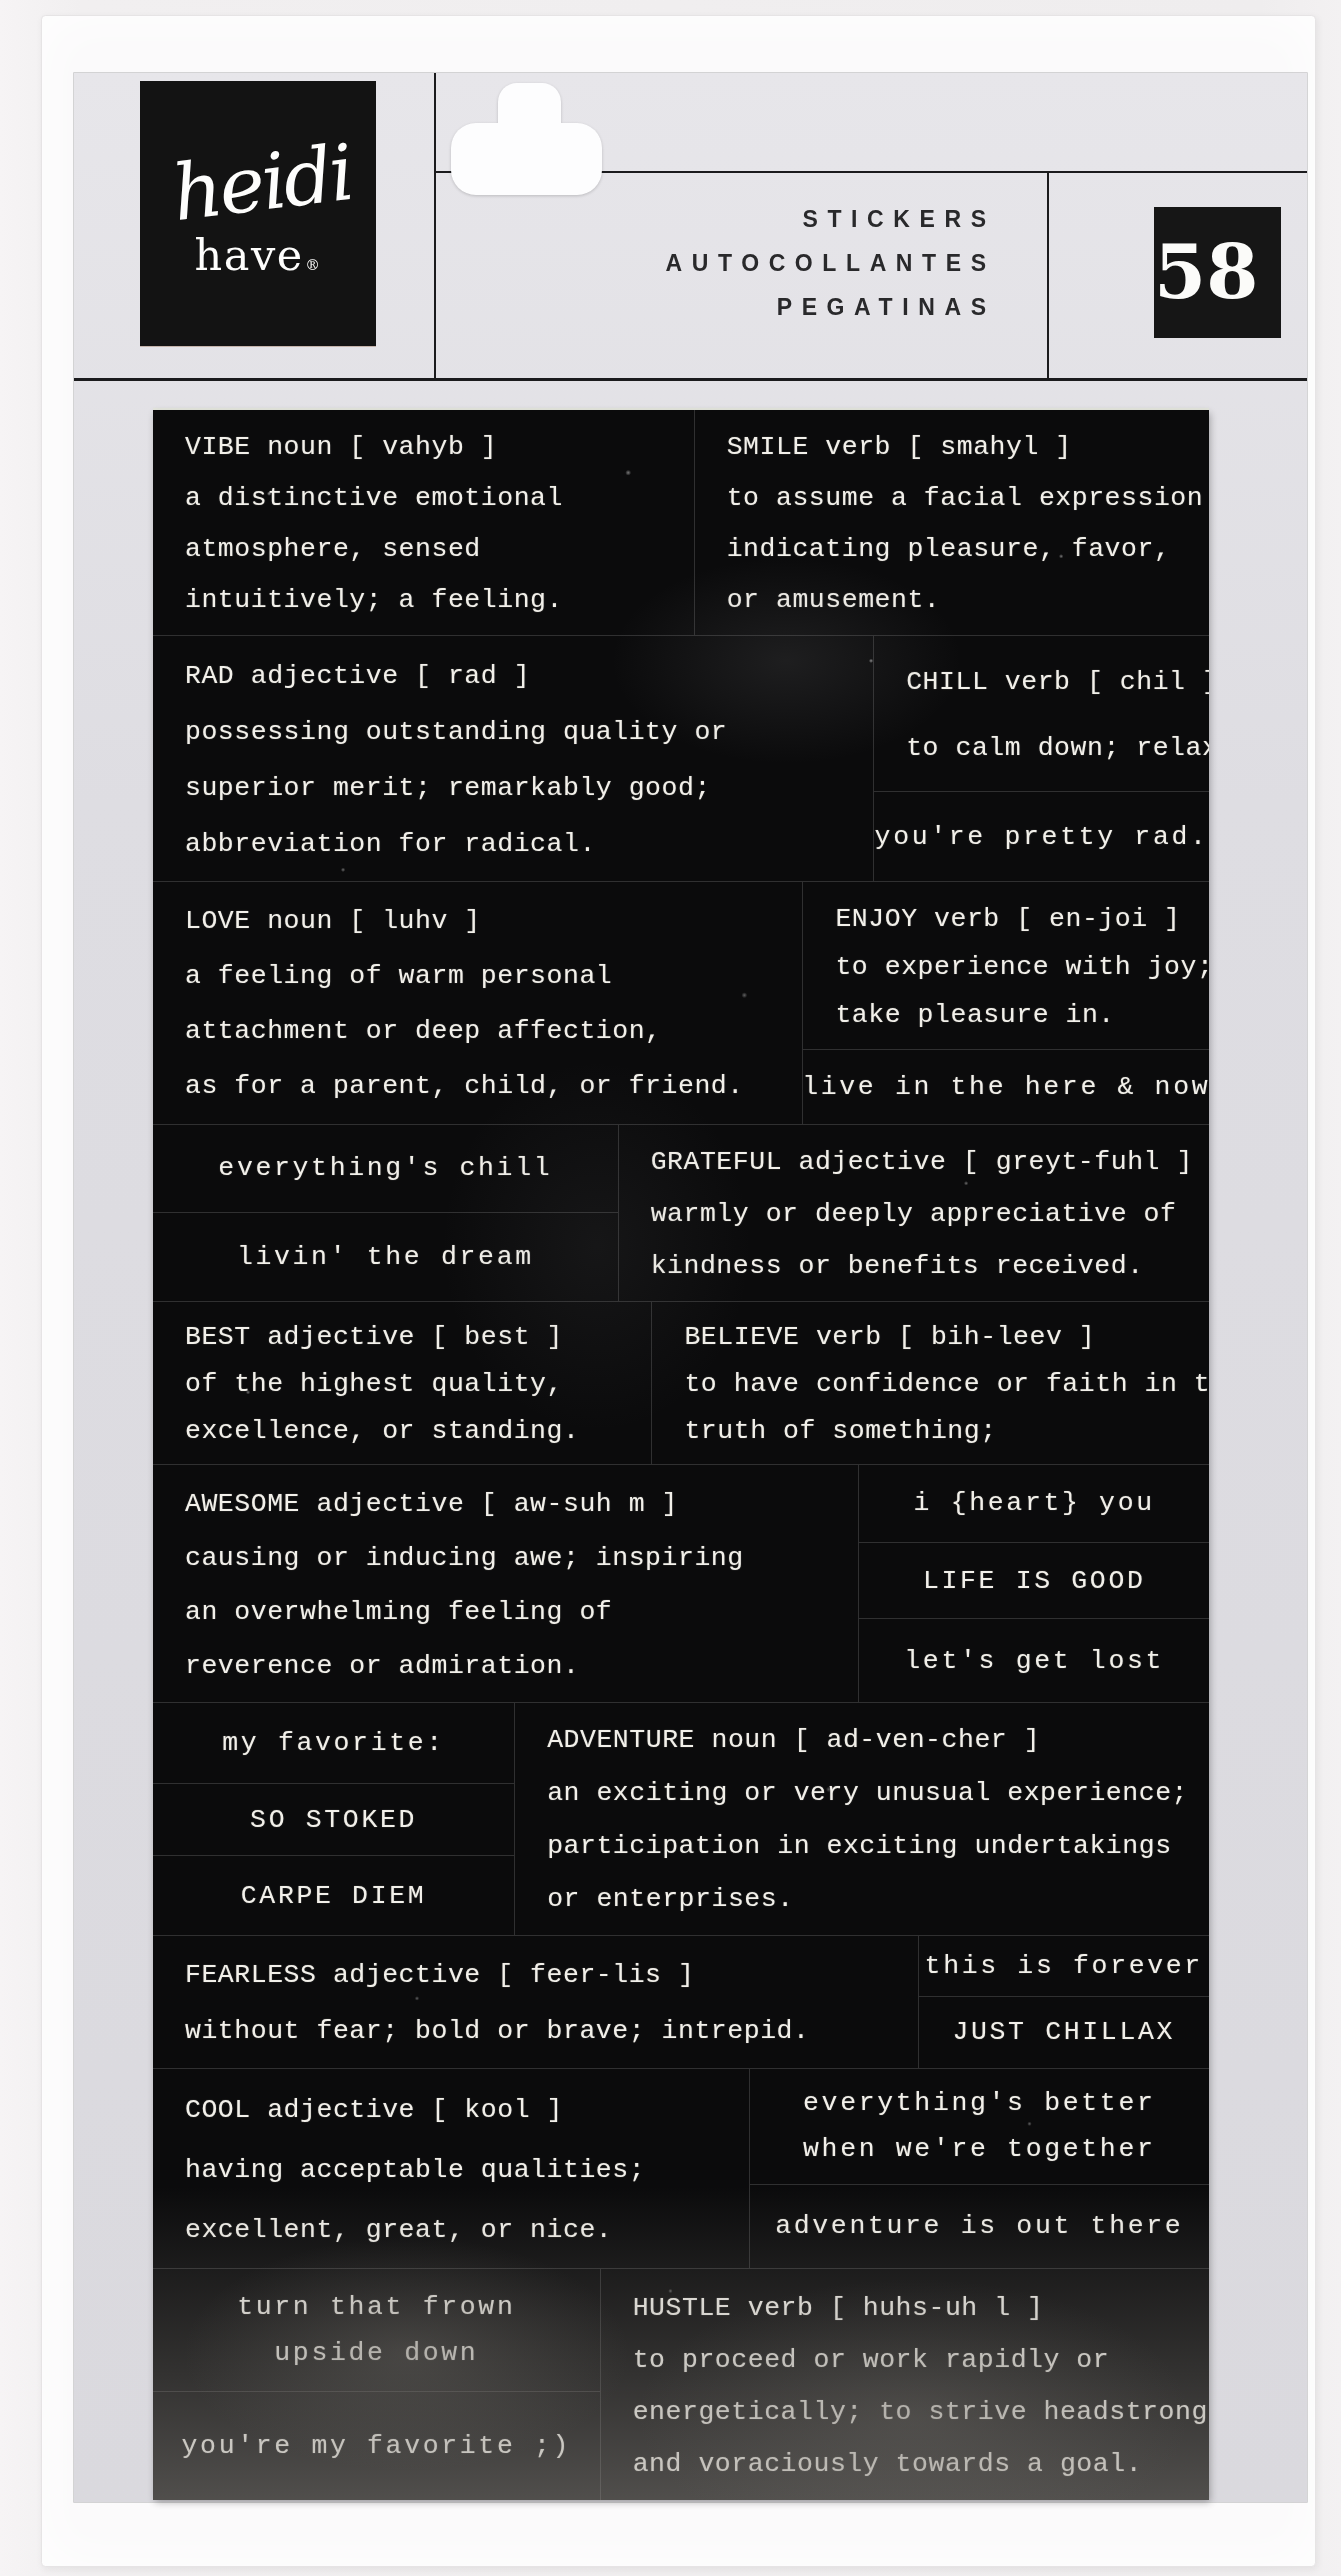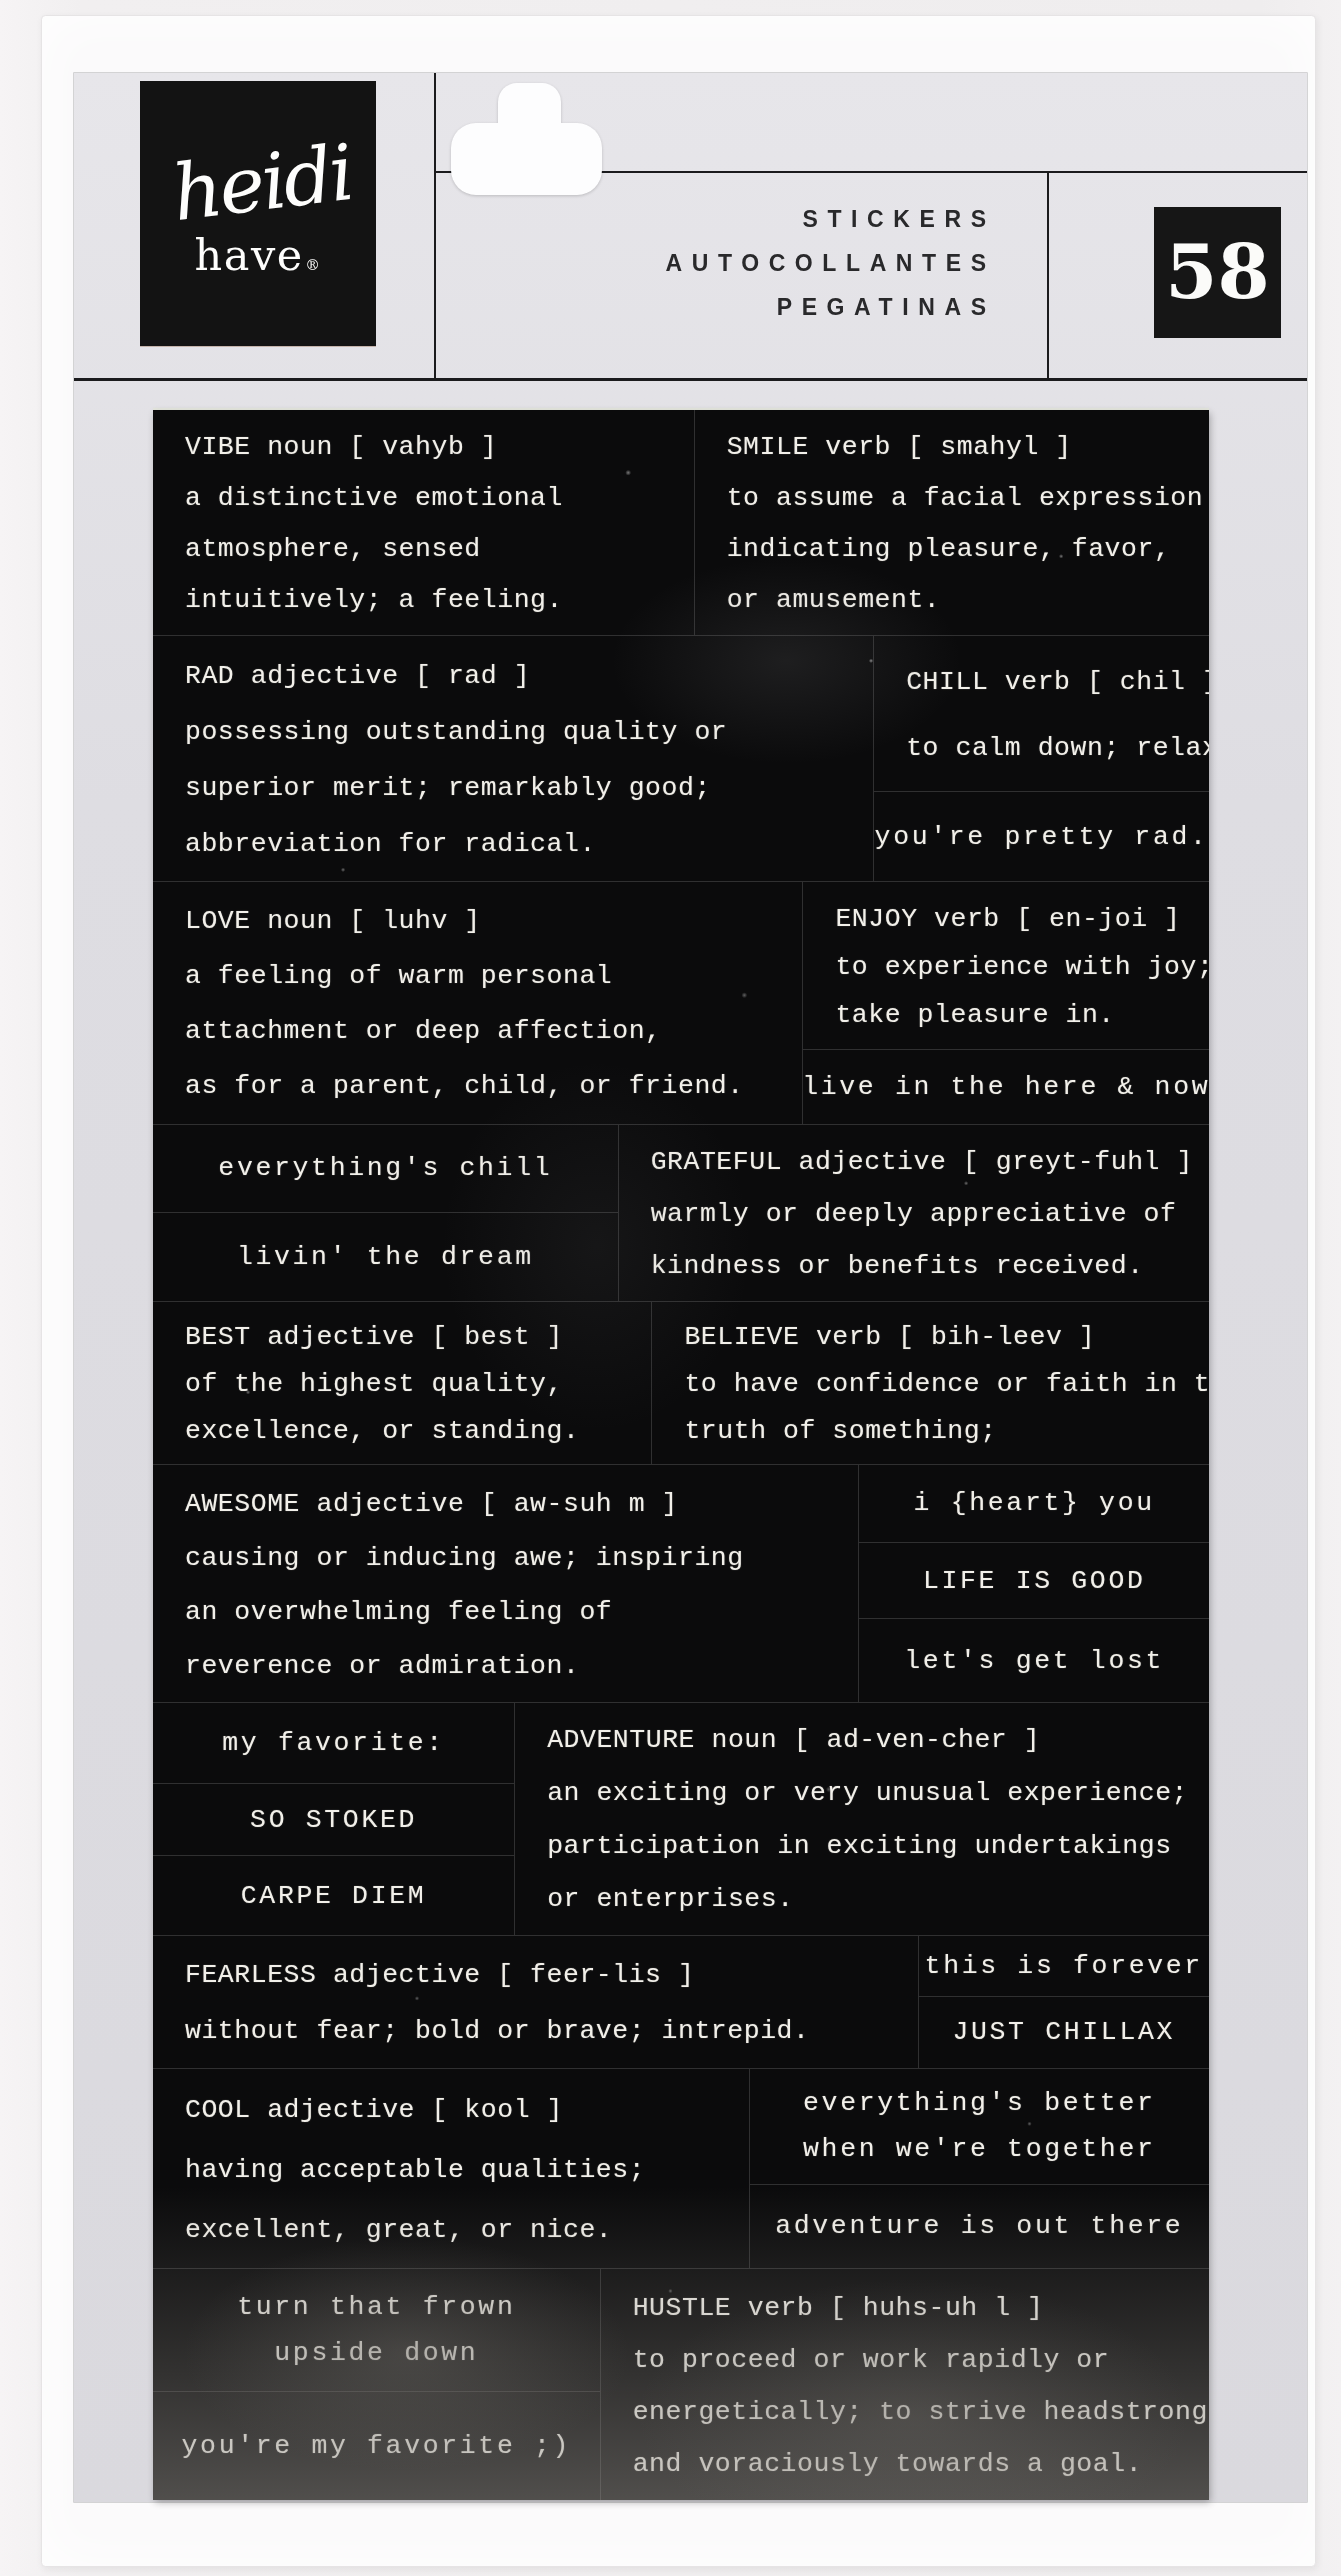--- a/index.html
+++ b/index.html
@@ -44,21 +44,21 @@
   .titles{
     position:absolute;left:397px;top:134px;width:515px;
     display:flex;flex-direction:column;align-items:flex-end;row-gap:20px;
   }
   .title-line{
     color:#29292b;font-size:23px;font-weight:600;letter-spacing:9.6px;margin-right:-9.6px;line-height:24px;
   }
   
   .count-box{
     position:absolute;left:1080px;top:134px;width:127px;height:131px;background:#161616;
-    display:flex;align-items:center;justify-content:center;
+    display:flex;align-items:center;
   }
   .count-box span{font-family:"DejaVu Serif",serif;font-weight:bold;font-size:75px;color:#fbfbf9;}
   
   .sheet{
     position:absolute;left:79px;top:337px;width:1056px;height:2090px;
     background:#0b0b0c;display:flex;flex-direction:column;
     box-shadow:0 -2.2px 0 rgba(225,229,210,.5), 2.2px 2.9px 7.4px rgba(0,0,0,.3);
   }
   .sheet-row{display:flex;box-sizing:border-box;flex:0 0 auto;}
   .sheet-row + .sheet-row{border-top:1.5px solid rgba(200,200,200,.20);}

